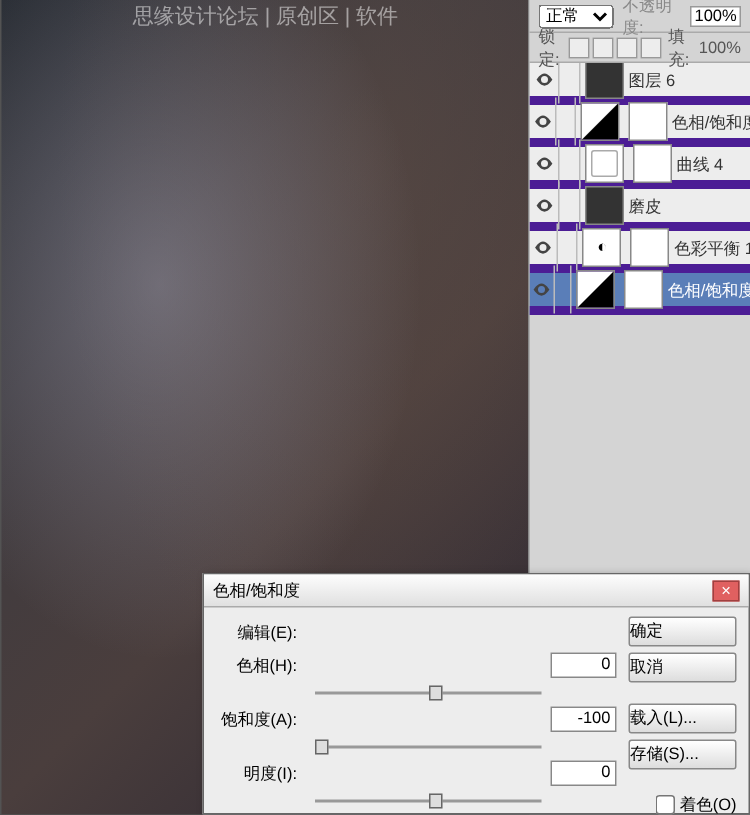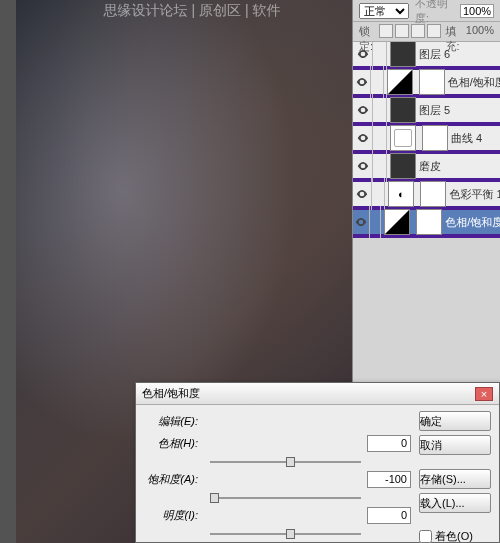--- a/index.html
+++ b/index.html
@@ -1,60 +1,60 @@
 <!DOCTYPE html>
 <html><head>
 <meta charset="utf-8">
 <style>
 *{margin:0;padding:0;box-sizing:border-box;font-family:"Microsoft YaHei",Arial,sans-serif;font-size:11px;}
 body{background:#535353;width:500px;height:543px;position:relative;overflow:hidden;}
-.canvas{position:absolute;left:16px;top:0;width:352px;height:543px;background:linear-gradient(135deg,#2a2e35 0%,#3d3a3f 30%,#4a3e3d 60%,#2a2530 100%);}
+.canvas{position:absolute;left:1px;top:0;width:352px;height:543px;background:linear-gradient(135deg,#2a2e35 0%,#3d3a3f 30%,#4a3e3d 60%,#2a2530 100%);}
 .canvas::before{content:"";position:absolute;inset:0;background:radial-gradient(ellipse at 30% 35%,rgba(180,180,200,.4),transparent 50%),radial-gradient(ellipse at 70% 20%,rgba(100,80,70,.5),transparent 60%);}
 .wm1{position:absolute;top:2px;left:50%;transform:translateX(-50%);color:rgba(255,255,255,.5);font-size:14px;white-space:nowrap;}
 .wm2{position:absolute;bottom:80px;right:30px;color:rgba(255,255,255,.35);font-size:32px;font-style:italic;font-weight:bold;}
 .wm3{position:absolute;bottom:140px;right:80px;color:rgba(255,255,255,.2);font-size:12px;}
 .panel{position:absolute;right:0;top:0;width:148px;height:400px;background:#d4d4d4;border-left:1px solid #888;}
 .phead{background:#d4d4d4;height:22px;border-bottom:1px solid #aaa;padding:3px 6px;display:flex;align-items:center;gap:6px;}
 .phead select{font-size:11px;height:16px;width:60px;}
 .phead .lbl{color:#888;}
 .phead .pct{background:#fff;border:1px solid #999;padding:0 2px;width:34px;text-align:right;}
-.prow2{background:#d4d4d4;height:20px;border-bottom:1px solid #aaa;padding:2px 6px;display:flex;gap:4px;color:#555;}
+.prow2{background:#d4d4d4;height:20px;border-bottom:1px solid #aaa;padding:2px 6px;display:flex;align-items:center;gap:4px;color:#555;}
 .lockicons{display:flex;gap:2px;}
 .lockicons span{width:14px;height:14px;border:1px solid #999;background:#ededed;display:inline-block;}
 .layers{overflow-y:auto;height:356px;}
-.layer{display:flex;align-items:center;height:28px;border-bottom:4px solid #4c1d95;background:#ededed;text-align:center;}
+.layer{display:flex;align-items:center;height:28px;border-bottom:6px solid #4c1d95;background:#ededed;text-align:center;}
 .layer.sel{background:#5a7eb8;}
 .layer.sel .lname{color:#fff;}
 .eye{width:20px;height:32px;display:flex;align-items:center;justify-content:center;border-right:1px solid #bbb;}
 .eye svg{width:14px;height:14px;}
 .link{width:14px;height:32px;border-right:1px solid #bbb;}
 .thumb{width:26px;height:26px;margin:0 3px;border:1px solid #888;background:#333;flex-shrink:0;}
 .thumb.adj{background:linear-gradient(135deg,#fff 0%,#fff 49%,#000 51%,#000 100%);}
 .thumb.mask{background:#fff;}
 .thumb.curve{background:#fff;position:relative;}
 .thumb.curve::after{content:"";position:absolute;inset:3px;border:1px solid #aaa;border-radius:2px;}
 .thumb.cb{background:#fff;display:flex;align-items:center;justify-content:center;}
 .lname{font-size:11px;color:#333;white-space:nowrap;overflow:hidden;}
 
 .dialog{position:absolute;left:135px;top:382px;width:365px;height:161px;background:#ededed;border:1px solid #666;box-shadow:2px 2px 6px rgba(0,0,0,.4);}
 .dtitle{background:linear-gradient(#fdfdfd,#e0e0e0);height:22px;border-bottom:1px solid #aaa;display:flex;align-items:center;padding:0 6px;justify-content:space-between;}
 .dtitle .ttxt{font-weight:normal;}
 .dtitle .x{width:18px;height:14px;background:#e06060;color:#fff;text-align:center;line-height:13px;border:1px solid #a04040;cursor:pointer;}
 .dbody{display:flex;padding:6px 8px;gap:8px;}
 .dleft{flex:1;}
 .drow{display:flex;align-items:center;margin-bottom:2px;height:20px;}
-.drow .dlbl{width:60px;text-align:right;padding-right:6px;font-style:italic;}
+.drow .dlbl{width:60px;text-align:right;padding-right:6px;}
 .drow select{width:80px;height:18px;}
 .drow input[type=text]{width:44px;height:17px;text-align:right;padding-right:3px;border:1px solid #888;}
 .slider{height:14px;position:relative;margin-left:66px;margin-right:50px;}
 .slider .track{position:absolute;top:6px;left:0;right:0;height:2px;background:#999;}
 .slider .thumb2{position:absolute;top:2px;width:9px;height:10px;background:#ddd;border:1px solid #666;}
 .dright{width:72px;display:flex;flex-direction:column;gap:4px;}
 .dbtn{height:20px;background:linear-gradient(#fff,#ddd);border:1px solid #888;border-radius:2px;text-align:left;line-height:18px;cursor:pointer;}
-.chkrow{display:flex;align-items:center;gap:3px;margin-top:2px;}
+.chkrow{display:flex;align-items:center;gap:3px;margin-top:2px;justify-content:flex-end;}
 </style>
 </head>
 <body>
 
 <div class="canvas">
   <div class="wm1">思缘设计论坛 | 原创区 | 软件</div>
   <div class="wm3">人像摄影网</div>
   <div class="wm2">rxsy.net</div>
 </div>
 
@@ -97,30 +97,20 @@
         <div class="thumb mask"></div>
         <span class="lname">色相/饱和度</span>
       </div>
       <div class="layer">
         <div class="eye">
           <svg viewBox="0 0 24 24">
             <path fill="#444" d="M12 5C7 5 3 12 3 12s4 7 9 7 9-7 9-7-4-7-9-7zm0 11a4 4 0 110-8 4 4 0 010 8z"></path>
           </svg>
         </div>
         <div class="link"></div>
-        <div class="thumb"></div>
-        <span class="lname">图层 5</span>
-      </div>
-      <div class="layer">
-        <div class="eye">
-          <svg viewBox="0 0 24 24">
-            <path fill="#444" d="M12 5C7 5 3 12 3 12s4 7 9 7 9-7 9-7-4-7-9-7zm0 11a4 4 0 110-8 4 4 0 010 8z"></path>
-          </svg>
-        </div>
-        <div class="link"></div>
         <div class="thumb curve"></div>
         <div class="thumb mask"></div>
         <span class="lname">曲线 4</span>
       </div>
       <div class="layer">
         <div class="eye">
           <svg viewBox="0 0 24 24">
             <path fill="#444" d="M12 5C7 5 3 12 3 12s4 7 9 7 9-7 9-7-4-7-9-7zm0 11a4 4 0 110-8 4 4 0 010 8z"></path>
           </svg>
         </div>
@@ -189,22 +179,22 @@
       <div class="slider">
           <div class="track"></div>
           <div class="thumb2" style="left:50%"></div>
         </div>
 
     </div>
     <div class="dright">
       <div class="dbtn">确定</div>
       <div class="dbtn">取消</div>
       <div style="height:6px"></div>
+      <div class="dbtn">载入(L)...</div>
       <div class="dbtn">存储(S)...</div>
-      <div class="dbtn">载入(L)...</div>
       <div style="height:6px"></div>
       <div class="chkrow">
           <input type="checkbox" style="">
           <span>着色(O)</span>
         </div>
 
     </div>
   </div>
 </div>
 

